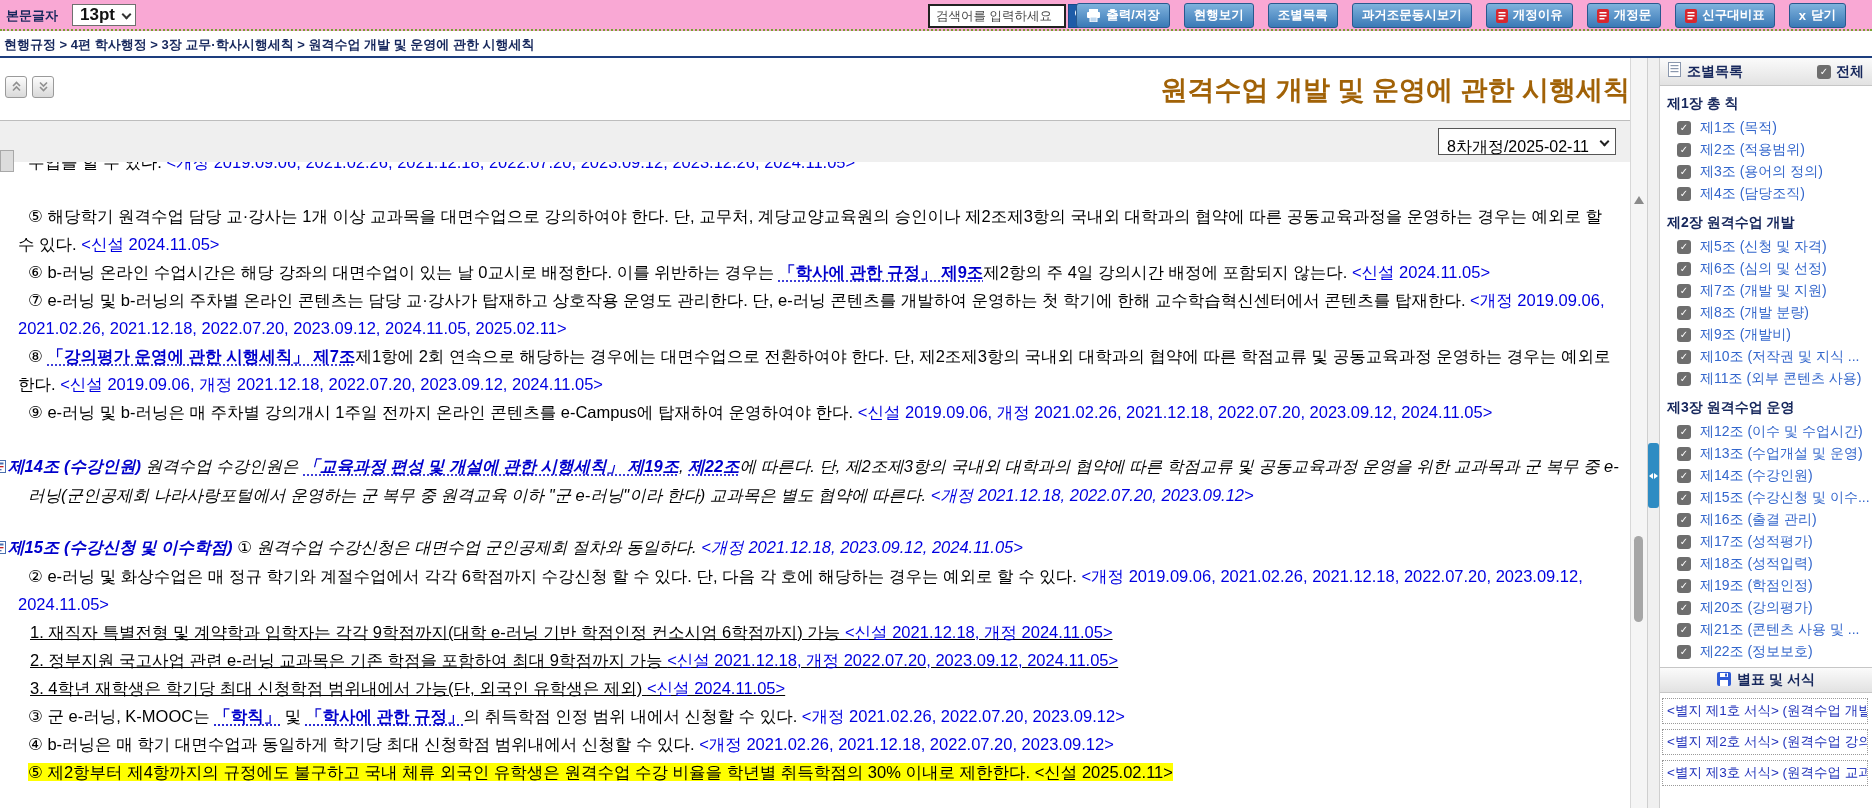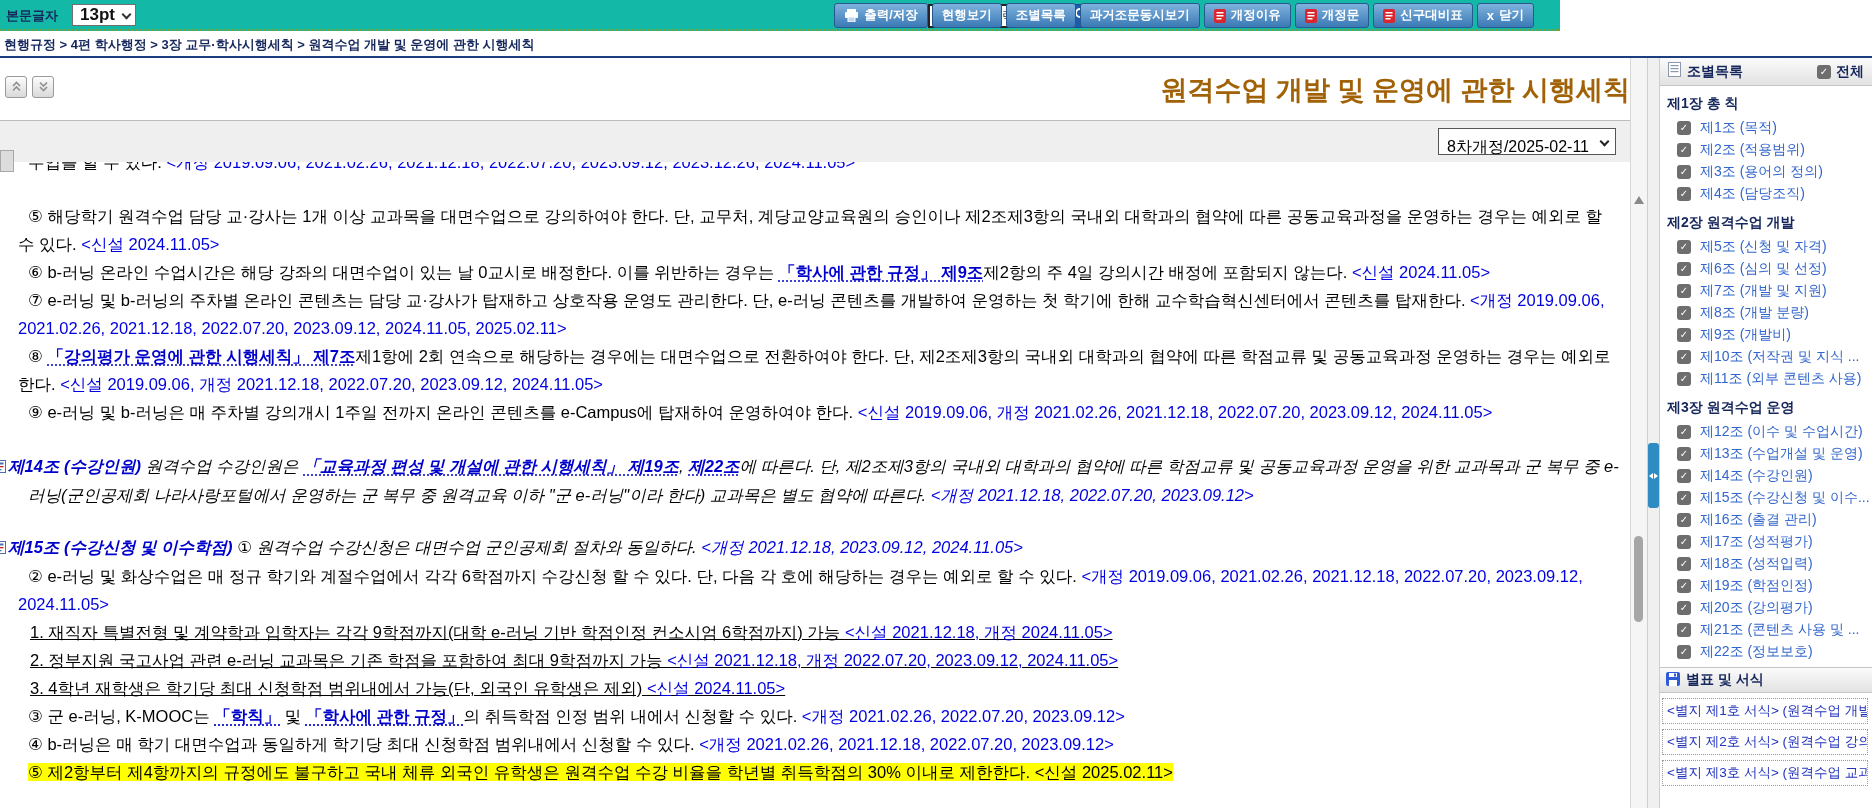--- a/index.html
+++ b/index.html
@@ -2,36 +2,36 @@
 <html><head>
 <meta charset="utf-8">
 <style>
   * { box-sizing: border-box; }
   html,body { margin:0; padding:0; }
   body {
     width:1872px; height:808px; position:relative; overflow:hidden;
     font-family:"Liberation Sans","DejaVu Sans",sans-serif; background:#fff; color:#000;
   }
   
-  .topbar { position:absolute; left:0; top:0; width:1560px; height:31px;
-    border-bottom:2px dotted #7aa233; background:#14b8a6; }
+  .topbar { position:absolute; left:0; top:0; width:1872px; height:31px;
+    border-bottom:2px dotted #7aa233; background:#f9a8d4; }
   .font-label { position:absolute; left:6px; top:7px; font-size:13px; font-weight:bold; color:#16275c; }
   .font-select { position:absolute; left:72px; top:4px; height:22px; border:1px solid #6f6f6f;
     background:#fff; display:flex; align-items:center; padding:0 20px 0 7px;
     font-size:17px; font-weight:bold; color:#111; cursor:pointer; }
   .caret { width:7px; height:7px; border-right:2px solid #333; border-bottom:2px solid #333;
     transform:rotate(45deg); display:inline-block; position:absolute; }
   .font-select .caret { right:5px; top:6px; }
   .search-wrap { position:absolute; left:928px; top:4px; display:flex; }
   .search-input { width:138px; height:24px; border:2px solid #222; font-size:12.5px;
     padding:0 6px; font-family:inherit; }
   .search-input::placeholder { color:#444; }
   .search-btn { width:25px; height:24px; background:#1d5ca8; border:1px solid #174a88;
     display:flex; align-items:center; justify-content:center; margin-left:2px; cursor:pointer; }
-  .tb-group { position:absolute; right:26px; top:3px; display:flex; gap:4px;justify-content:space-between; }
+  .tb-group { position:absolute; right:26px; top:3px; display:flex; gap:14px;justify-content:space-between; }
   .tb-btn { height:25px; display:flex; align-items:center; gap:5px; padding:0 9px;
     background:linear-gradient(#7fb2dd,#3a79b6); border:1px solid #28598e; border-radius:3px;
     color:#fff; font-size:12.5px; font-weight:bold; cursor:pointer; white-space:nowrap; }
   .tb-ic { display:inline-flex; align-items:center; }
   .x-glyph { font-weight:bold; font-size:13px; }
   
   .breadcrumb-bar { position:absolute; top:33px; left:0; width:1872px; height:25px;
     border-bottom:2px solid #1d3e7e; display:flex; align-items:center; background:#fff; }
   .breadcrumb { margin-left:4px; font-size:13px; font-weight:bold; color:#16275c; }
   
@@ -91,21 +91,21 @@
     color:#16275c; cursor:pointer; }
   .cb { width:14px; height:14px; background:#6e6e6e; border-radius:3px; color:#fff;
     font-size:10px; line-height:14px; text-align:center; display:inline-block; flex:0 0 14px;
     cursor:pointer; }
   .chapter { padding:9px 0 4px 7px; font-size:14px; font-weight:bold; color:#16275c; }
   .art-row { height:22px; display:flex; align-items:center; padding-left:17px; gap:9px; }
   .art-link { font-size:14px; color:#3366cc; white-space:nowrap; overflow:hidden; cursor:pointer; }
   .forms { position:absolute; left:0; right:0; bottom:22px; background:#fff; }
   .forms-head { height:26px; background:linear-gradient(#fbfbfb,#e2e2e2);
     border-top:1px solid #c6c6c6; border-bottom:1px solid #c6c6c6; display:flex;
-    align-items:center; padding:0 6px; gap:6px; font-size:14px; font-weight:bold; color:#16275c; }
+    align-items:center; padding:0 6px; gap:6px; font-size:14px; font-weight:bold; color:#16275c;justify-content:center; }
   .form-link { margin:5px 4px 0 2px; border:1px dotted #9a9a9a; padding:3px 4px;
     font-size:13.5px; color:#2233bb; white-space:nowrap; overflow:hidden; cursor:pointer; }
 </style>
 </head>
 <body>
 
 <div class="topbar">
   <span class="font-label">본문글자</span>
   <div class="font-select">
     <span>13pt</span>

